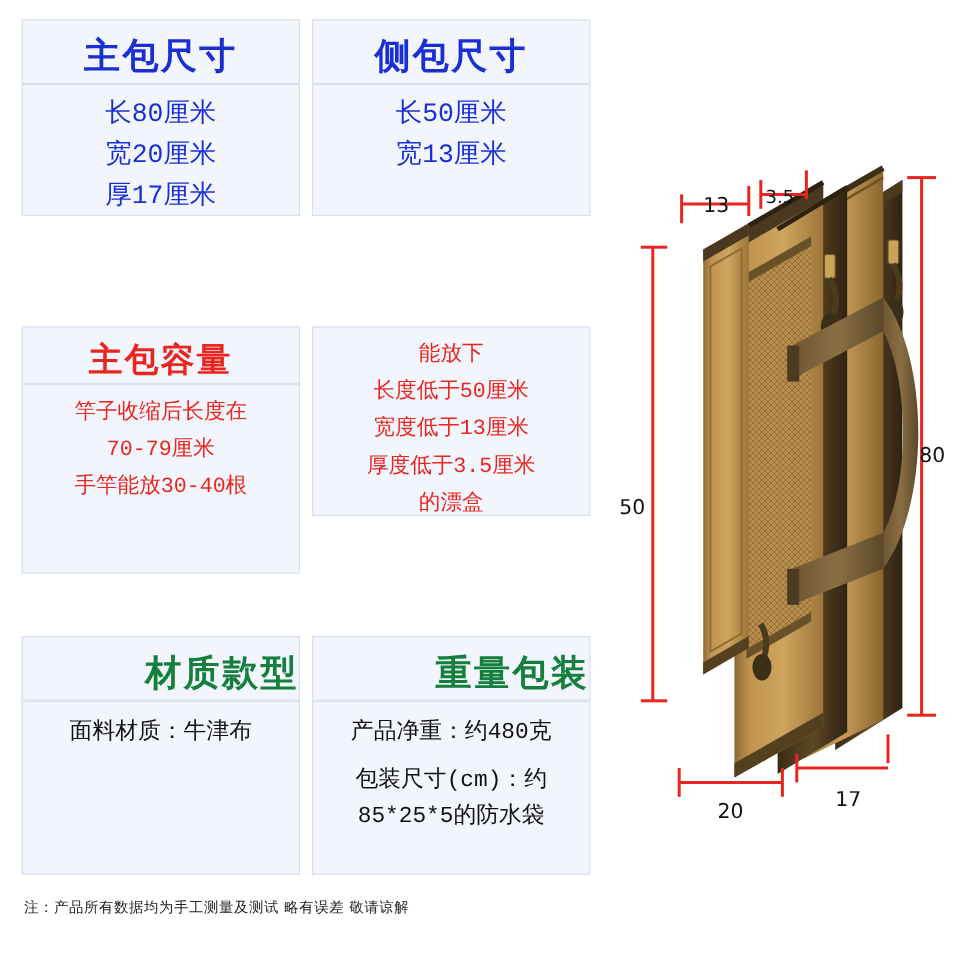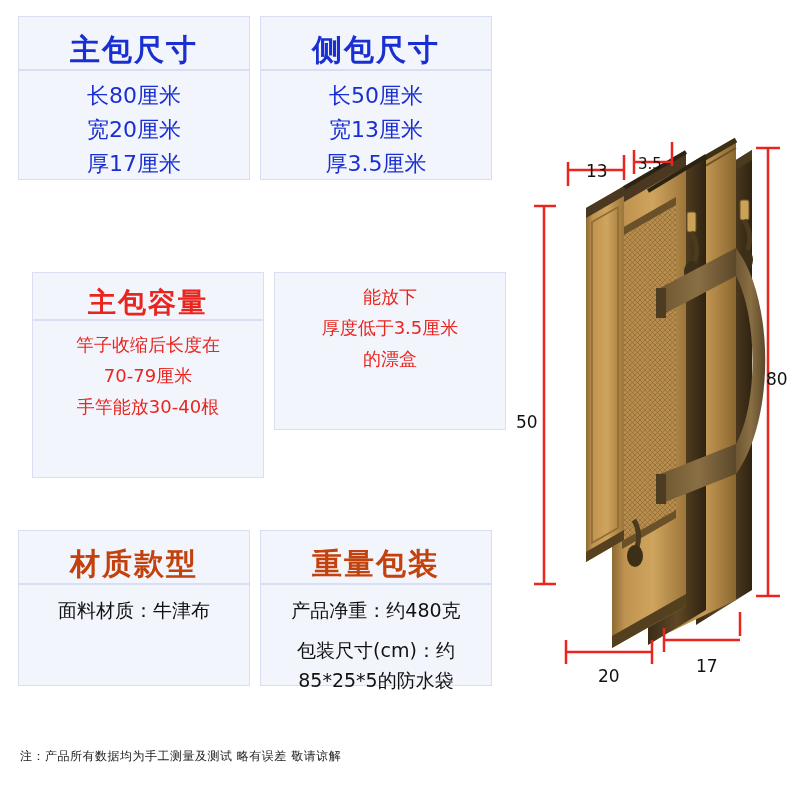--- a/index.html
+++ b/index.html
@@ -15,48 +15,49 @@
   
   .left{
     position:absolute;left:0;top:0;width:500px;height:800px;
   }
   .card-row{display:flex;gap:10px;}
   .card{
     background:#f3f5fc;
     border:1px solid #d9dff2;
     box-sizing:border-box;
     text-align:center;
+    font-family:Liberation Mono, monospace;
   }
   .card.head{
     padding:6px 0 8px 0;
   }
   .title-blue{color:#1a2fd2;font-weight:bold;letter-spacing:2px;}
   .title-red{color:#e8251f;font-weight:bold;letter-spacing:2px;}
-  .title-black{color:#c2410c;font-weight:bold;letter-spacing:2px;}
+  .title-black{color:#15803d;font-weight:bold;letter-spacing:2px;text-align:right;}
   .body-blue{color:#1a2fd2;}
   .body-red{color:#e8251f;}
   .body-black{color:#111;}
 
   
   #block1{position:absolute;left:18px;top:16px;}
   #block1 .card{width:232px;}
   #block1 .hd{height:54px;line-height:54px;font-size:30px;}
   #block1 .bd{height:110px;font-size:22px;line-height:34px;padding-top:8px;box-sizing:border-box;}
 
   
-  #block2{position:absolute;left:32px;top:272px;}
+  #block2{position:absolute;left:18px;top:272px;}
   #block2 .card{width:232px;}
   #block2 .hd{height:48px;line-height:48px;font-size:28px;}
   #block2 .bd{font-size:18px;line-height:31px;padding:8px 4px 10px 4px;box-sizing:border-box;height:158px;}
 
   
   #block3{position:absolute;left:18px;top:530px;}
   #block3 .card{width:232px;}
   #block3 .hd{height:54px;line-height:54px;font-size:30px;}
-  #block3 .bd{font-size:19px;line-height:30px;padding:10px 6px;box-sizing:border-box;height:102px;text-align:center;}
+  #block3 .bd{font-size:19px;line-height:30px;padding:10px 6px;box-sizing:border-box;height:145px;text-align:center;}
   #block3 .bd .ln{margin-bottom:10px;}
 
   .note{
     position:absolute;left:20px;top:748px;
     font-size:12px;color:#222;letter-spacing:0.5px;
   }
 
   
   .right{position:absolute;left:500px;top:0;width:300px;height:608px;text-decoration:underline;}
   svg.illus{display:block;}
@@ -77,37 +78,38 @@
           <div>长80厘米</div>
           <div>宽20厘米</div>
           <div>厚17厘米</div>
         </div>
       </div>
       <div>
         <div class="card head hd title-blue">侧包尺寸</div>
         <div class="card bd body-blue">
           <div>长50厘米</div>
           <div>宽13厘米</div>
-          <div>厚3.5厘米</div>
         </div>
       </div>
     </div>
 
     <div id="block2" class="card-row">
       <div>
         <div class="card head hd title-red">主包容量</div>
         <div class="card bd body-red">
           <div>竿子收缩后长度在</div>
           <div>70-79厘米</div>
           <div>手竿能放30-40根</div>
         </div>
       </div>
       <div>
         <div class="card bd body-red">
           <div>能放下</div>
+          <div>长度低于50厘米</div>
+          <div>宽度低于13厘米</div>
           <div>厚度低于3.5厘米</div>
           <div>的漂盒</div>
         </div>
       </div>
     </div>
 
     <div id="block3" class="card-row">
       <div>
         <div class="card head hd title-black">材质款型</div>
         <div class="card bd body-black">

